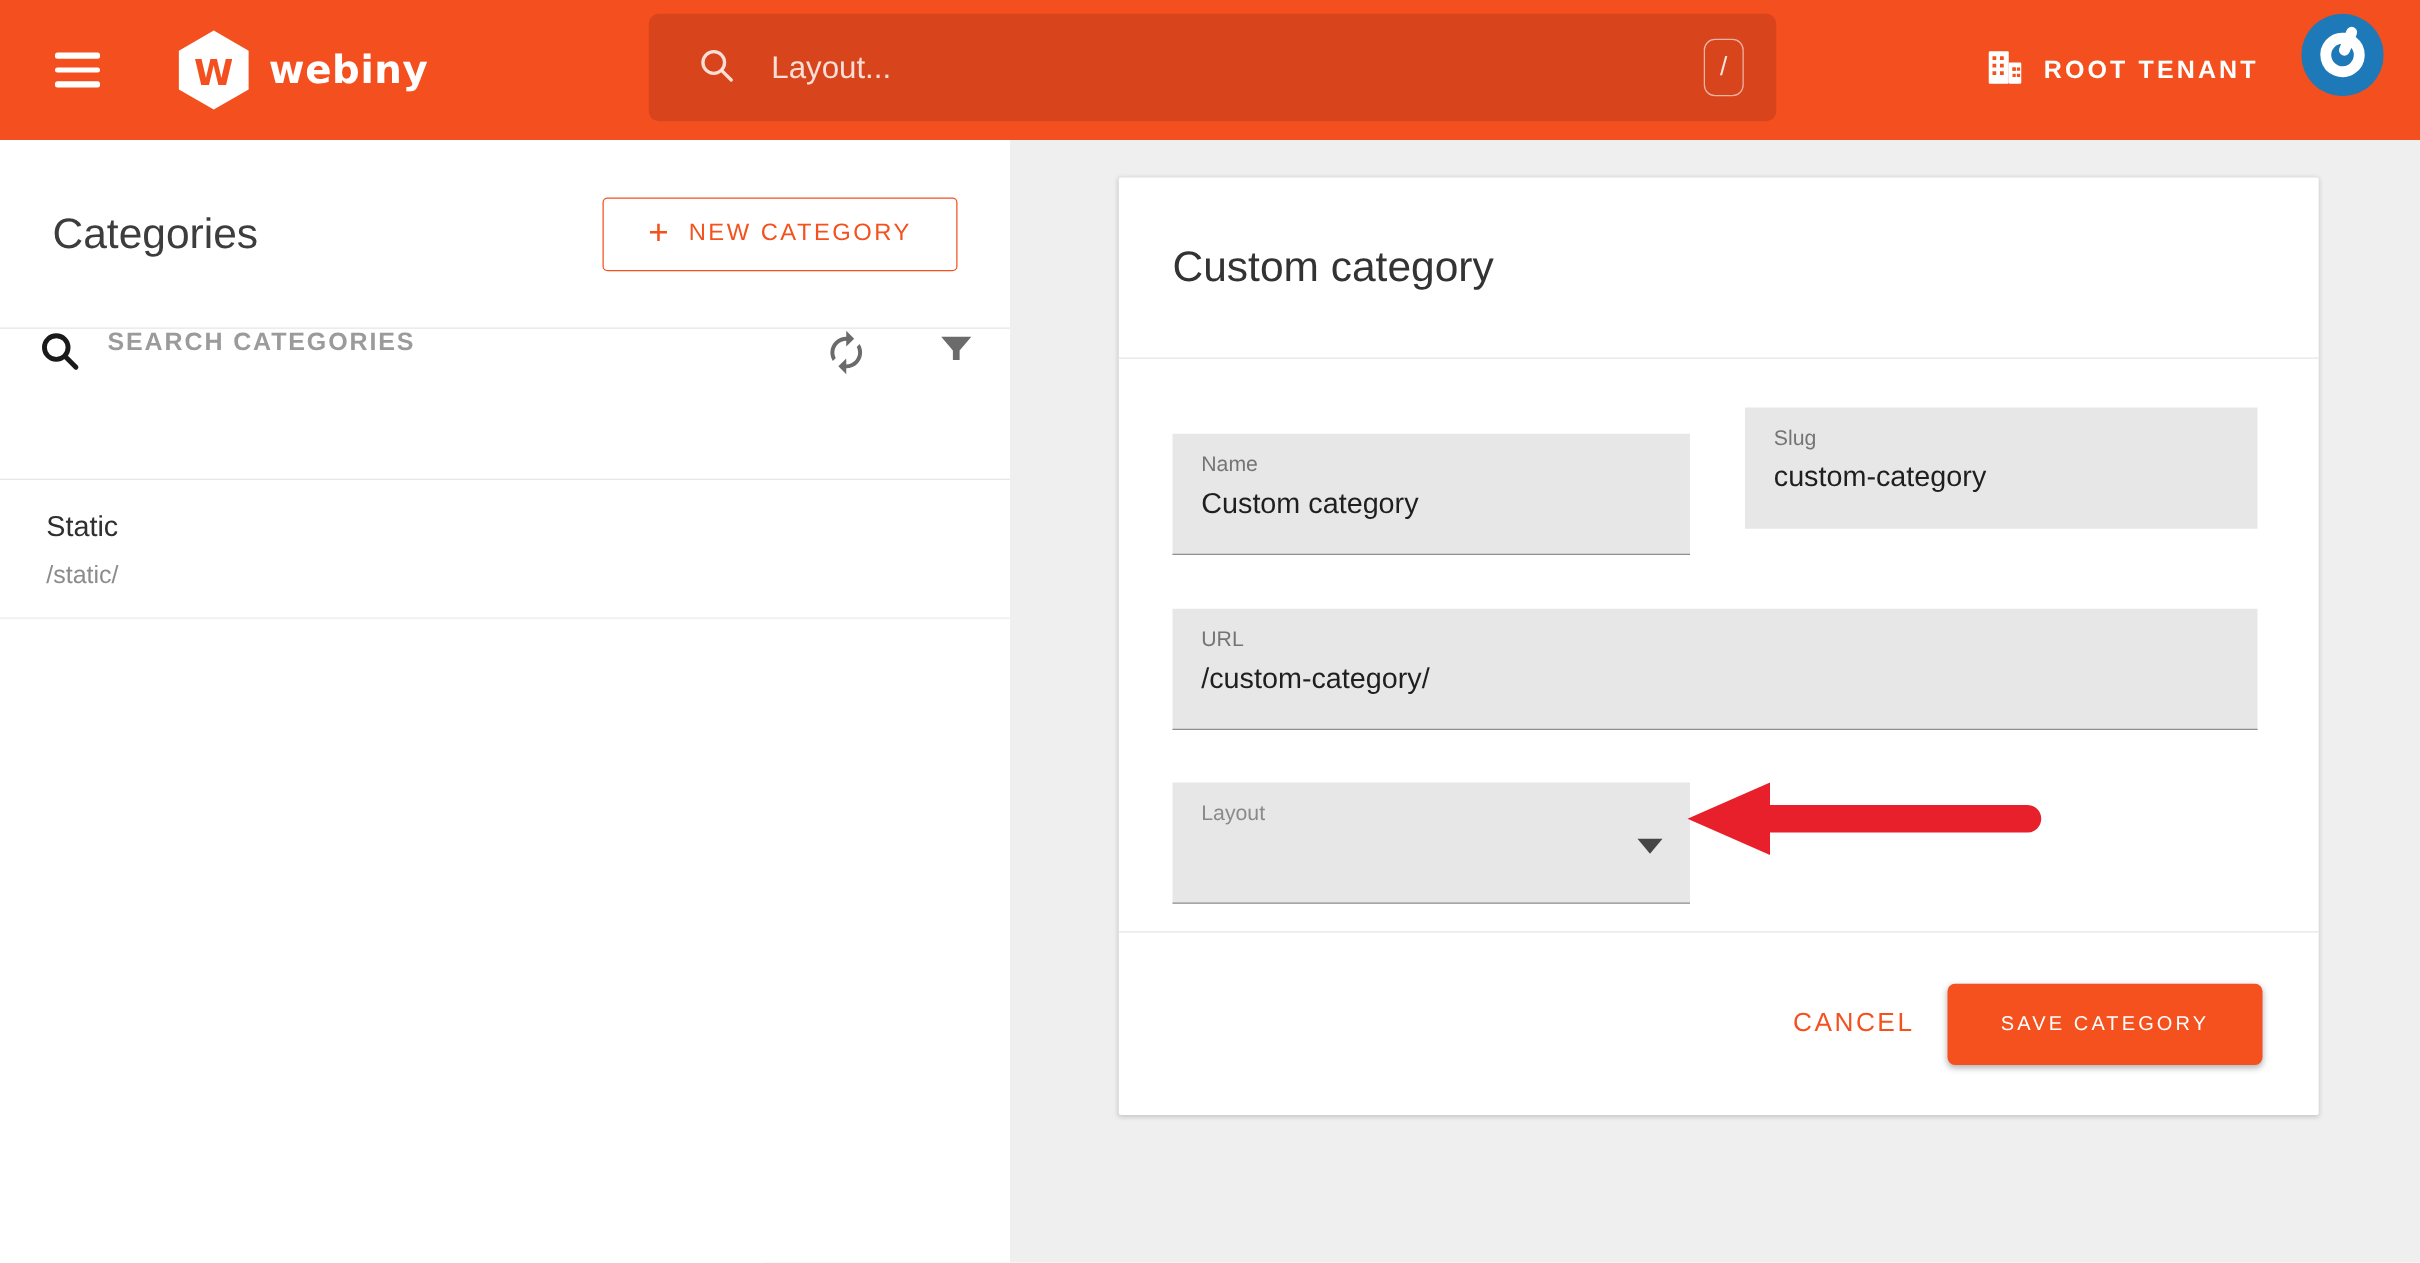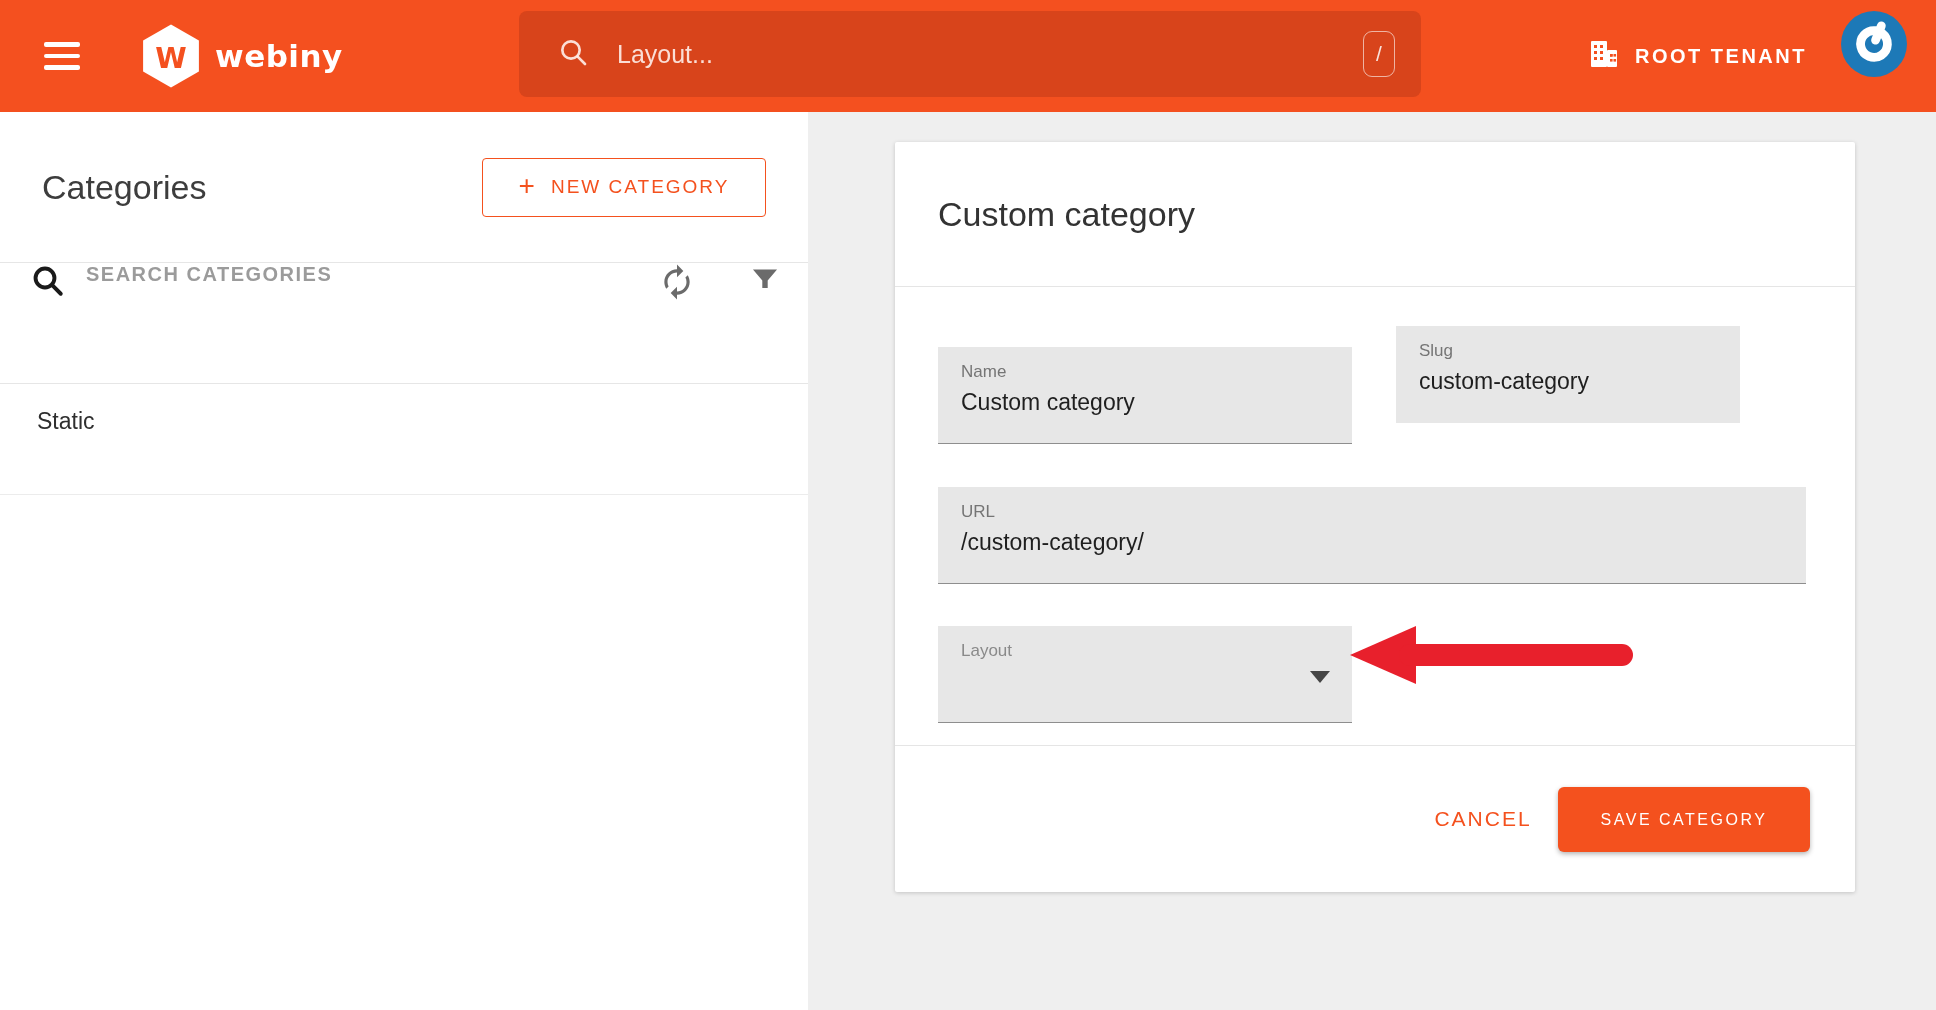--- a/index.html
+++ b/index.html
@@ -49,21 +49,21 @@
   .card-title-sec{height:144px;display:flex;align-items:center;padding-left:43px;}
   .card-title{font-size:34px;color:#333;}
   .card-divider{position:absolute;left:0;width:100%;height:1px;background:#e5e5e5;}
   .d1{top:144px;} .d2{top:603px;}
 
   .field{position:absolute;background:#e7e7e7;height:97px;padding:15px 20px 0 23px;}
   .field-underline{border-bottom:1px solid #8e8e8e;margin-top:21px;}
   .f-label{font-size:17px;color:#757575;margin-bottom:7px;}
   .f-value{font-size:23px;color:#1f1f1f;}
   .f-name{left:43px;top:184px;width:414px;}
-  .f-slug{left:501px;top:184px;width:344px;}
+  .f-slug{left:501px;top:184px;width:410px;}
   .f-url{left:43px;top:324px;width:868px;}
   .f-layout{left:43px;top:463px;width:414px;cursor:pointer;}
   .caret{position:absolute;right:22px;top:45px;width:0;height:0;border-left:10px solid transparent;border-right:10px solid transparent;border-top:12px solid #454545;}
 
   .red-arrow{position:absolute;left:453px;top:482px;}
 
   .footer-btns{position:absolute;top:603px;left:0;width:100%;height:147px;}
   .cancel-btn{position:absolute;left:508px;top:44px;width:160px;height:60px;background:none;border:none;color:var(--c-accent);font-family:"Liberation Sans",sans-serif;font-size:21px;letter-spacing:2px;cursor:pointer;}
   .save-btn{position:absolute;left:663px;top:42px;width:252px;height:65px;background:var(--c-accent);border:none;border-radius:6px;color:#fff;font-family:"Liberation Sans",sans-serif;font-size:16px;letter-spacing:2.5px;box-shadow:0 2px 5px rgba(0,0,0,.3);cursor:pointer;}
 </style>
@@ -165,20 +165,21 @@
       <svg width="34" height="34" viewBox="0 0 24 24" fill="#6b6b6b">
         <path d="M3.5 4.5h17l-6.6 7.8v5.4l-3.8 0v-5.4L3.5 4.5z"></path>
       </svg>
     </button>
   </div>
 
   <div class="divider"></div>
 
   <div class="cat-item">
     <div class="cat-item-name">Static</div>
+    <div class="cat-item-url">/static/</div>
   </div>
 
   <div class="divider" style="background:#ececec"></div>
 </div>
 
 <div class="right-panel">
   <div class="card">
 
     <div class="card-title-sec">
       <span class="card-title">Custom category</span>

